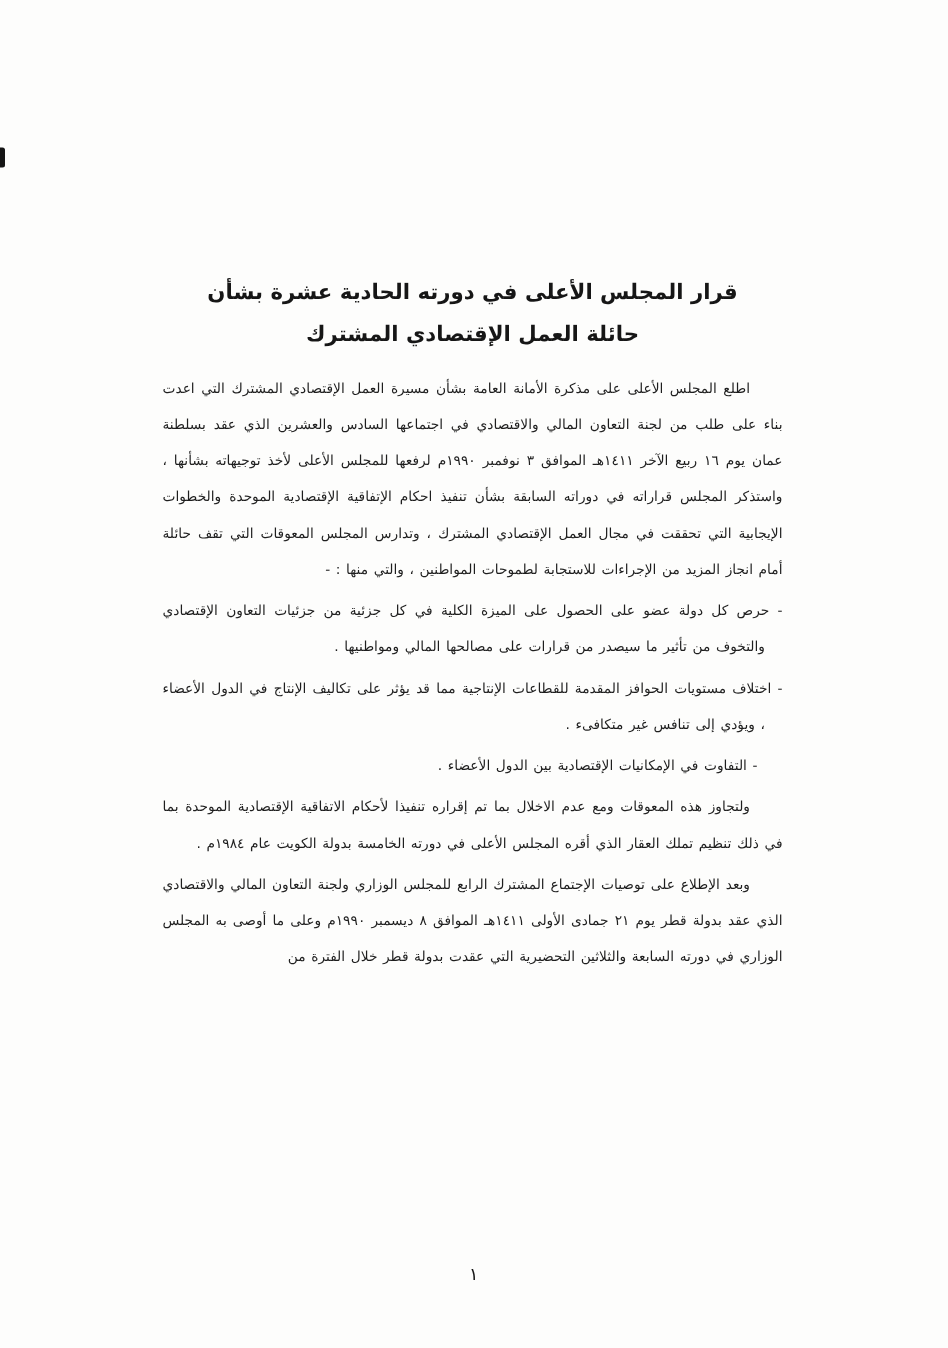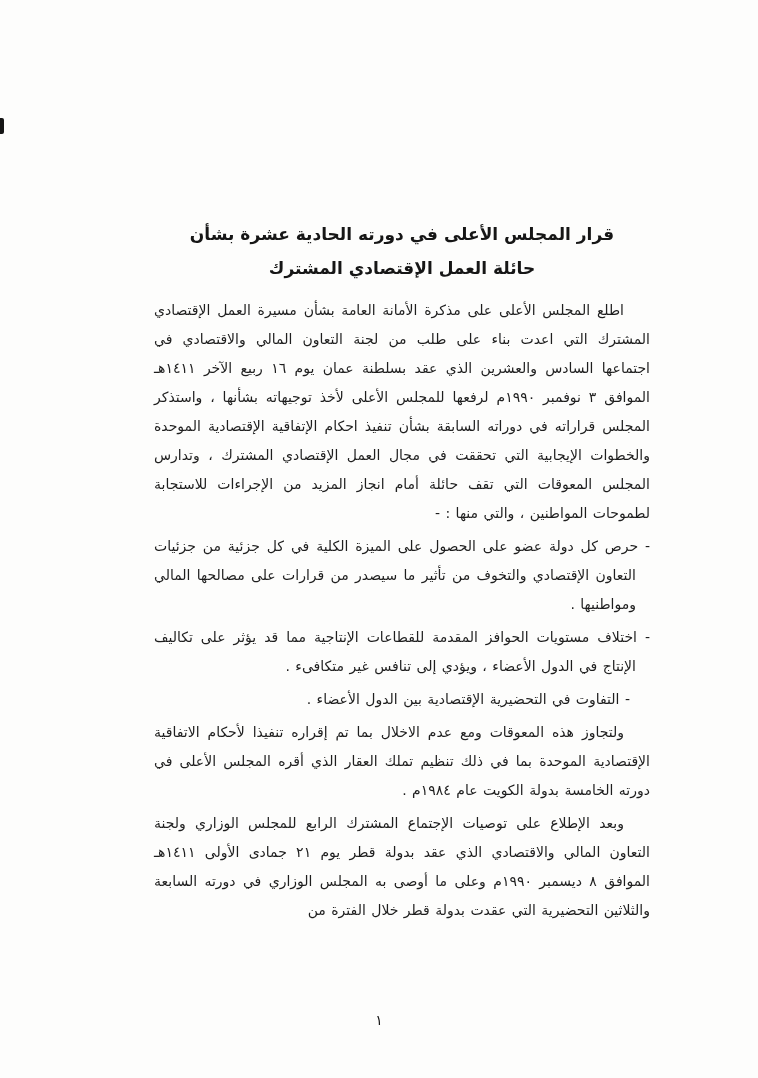--- a/index.html
+++ b/index.html
@@ -26,37 +26,37 @@
     left: 0;
     top: 118px;
     width: 4px;
     height: 16px;
     background: #151515;
     border-radius: 0 2px 2px 0;
   }
   .content {
     position: absolute;
     top: 222px;
-    right: 108px;
+    right: 132px;
     width: 496px;
     direction: rtl;
   }
   .title {
     font-size: 17px;
     font-weight: bold;
     text-align: center;
     margin: 0 0 10px 0;
     line-height: 24px;
     color: #161616;
   }
   .title-group {
     margin-bottom: 16px;
   }
   .para {
-    font-size: 14px;
+    font-size: 11px;
     line-height: 29px;
     text-align: justify;
     margin: 0 0 4px 0;
     word-spacing: 1px;
   }
   .para.indent {
     text-indent: 26px; 
   }
   .para.list {
     padding-right: 14px;
@@ -88,21 +88,21 @@
       <div class="title">قرار المجلس الأعلى في دورته الحادية عشرة بشأن</div>
       <div class="title">حائلة العمل الإقتصادي المشترك</div>
     </div>
 
     <p class="para indent">اطلع المجلس الأعلى على مذكرة الأمانة العامة بشأن مسيرة العمل الإقتصادي المشترك التي اعدت بناء على طلب من لجنة التعاون المالي والاقتصادي في اجتماعها السادس والعشرين الذي عقد بسلطنة عمان يوم ١٦ ربيع الآخر ١٤١١هـ الموافق ٣ نوفمبر ١٩٩٠م لرفعها للمجلس الأعلى لأخذ توجيهاته بشأنها ، واستذكر المجلس قراراته في دوراته السابقة بشأن تنفيذ احكام الإتفاقية الإقتصادية الموحدة والخطوات الإيجابية التي تحققت في مجال العمل الإقتصادي المشترك ، وتدارس المجلس المعوقات التي تقف حائلة أمام انجاز المزيد من الإجراءات للاستجابة لطموحات المواطنين ، والتي منها : -</p>
 
     <p class="para list">- حرص كل دولة عضو على الحصول على الميزة الكلية في كل جزئية من جزئيات التعاون الإقتصادي والتخوف من تأثير ما سيصدر من قرارات على مصالحها المالي ومواطنيها .</p>
 
     <p class="para list">- اختلاف مستويات الحوافز المقدمة للقطاعات الإنتاجية مما قد يؤثر على تكاليف الإنتاج في الدول الأعضاء ، ويؤدي إلى تنافس غير متكافىء .</p>
 
-    <p class="para list list-short">- التفاوت في التحضيرية الإقتصادية بين الدول الأعضاء .</p>
+    <p class="para list list-short">- التفاوت في الإمكانيات الإقتصادية بين الدول الأعضاء .</p>
 
     <p class="para indent">ولتجاوز هذه المعوقات ومع عدم الاخلال بما تم إقراره تنفيذا لأحكام الاتفاقية الإقتصادية الموحدة بما في ذلك تنظيم تملك العقار الذي أقره المجلس الأعلى في دورته الخامسة بدولة الكويت عام ١٩٨٤م .</p>
 
     <p class="para indent">وبعد الإطلاع على توصيات الإجتماع المشترك الرابع للمجلس الوزاري ولجنة التعاون المالي والاقتصادي الذي عقد بدولة قطر يوم ٢١ جمادى الأولى ١٤١١هـ الموافق ٨ ديسمبر ١٩٩٠م وعلى ما أوصى به المجلس الوزاري في دورته السابعة والثلاثين التحضيرية التي عقدت بدولة قطر خلال الفترة من</p>
 
   </div>
 
   <div class="page-number">١</div>
 
 </div>

